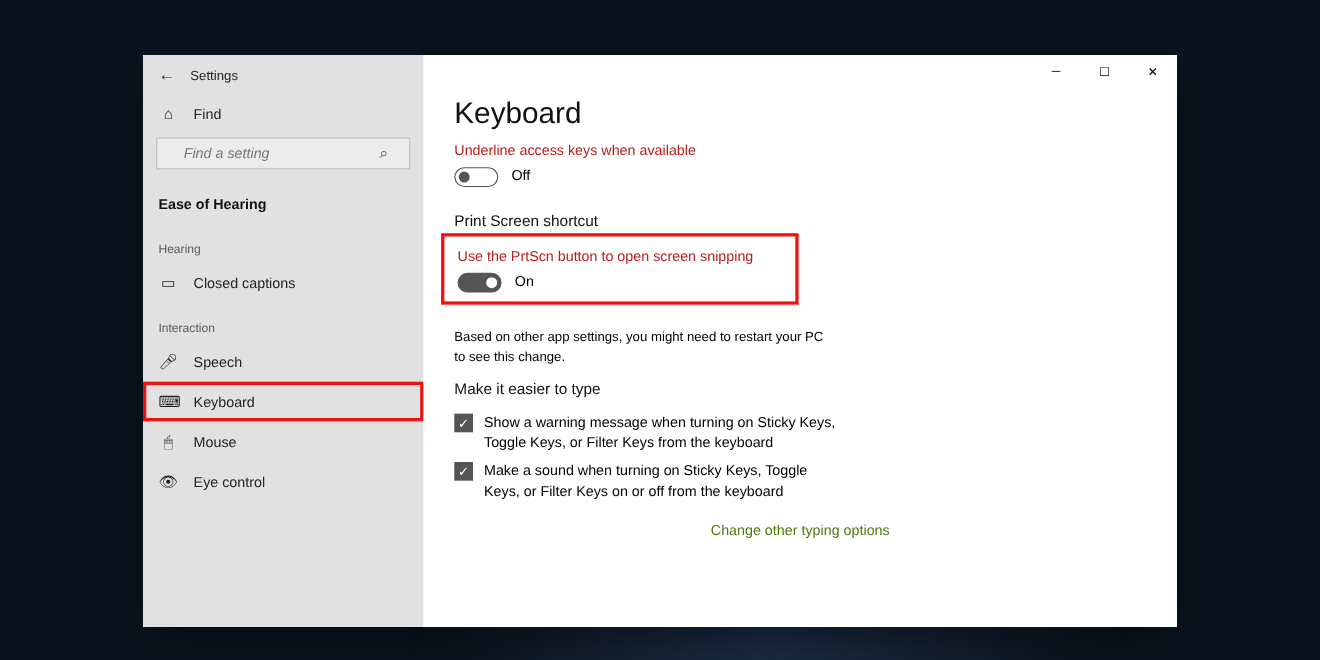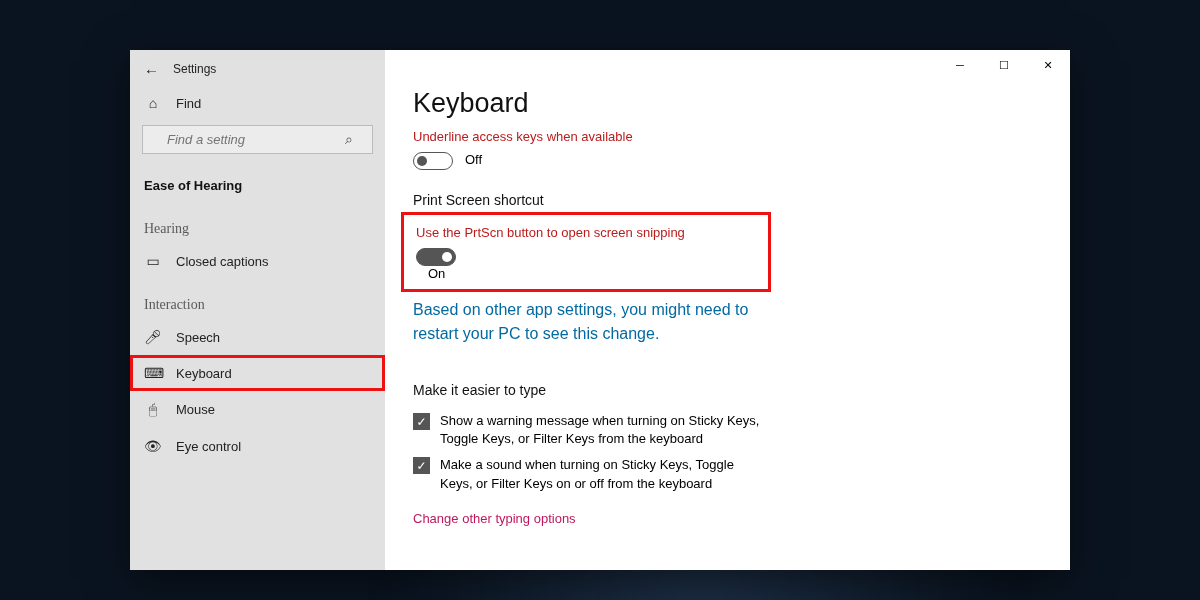--- a/index.html
+++ b/index.html
@@ -83,23 +83,22 @@
     background: transparent;
     font-size: 13px;
     font-style: italic;
     color: #6a6a6a;
     flex: 1;
     outline: none;
   }
   .search-wrap .sicon { font-size: 14px; color: #555; }
   .group-title {
     padding: 18px 14px 6px 14px;
-    font-size: 14px;
+    font-size: 11px;
     color: #5a5a5a;
-    font-family: Liberation Serif, serif;
   }
   .cat-title {
     padding: 20px 14px 10px 14px;
     font-size: 13px;
     font-weight: 600;
     color: #111;
   }
   .highlight-red {
     outline: 3px solid #e11;
     outline-offset: -3px;
@@ -163,31 +162,31 @@
   }
   .section-heading {
     font-size: 14px;
     font-weight: 400;
     color: #111;
     margin: 10px 0 14px 0;
   }
   .red-box {
     border: 3px solid #e11;
     padding: 10px 12px 8px 12px;
-    margin: -10px -12px 6px -12px;
-    width: 370px;
+    margin: -10px -12px 20px -12px;
+    width: 325px;
   }
   .red-box .setting-label { margin-bottom: 8px; }
   .red-box .toggle-row { margin-bottom: 0; }
   .hint {
-    font-size: 16px;
-    color: #0369a1;
+    font-size: 12px;
+    color: #000000;
     max-width: 340px;
     line-height: 1.5;
-    margin-bottom: 36px;
+    margin-bottom: 12px;
   }
   .check-row {
     display: flex;
     align-items: flex-start;
     margin-bottom: 8px;
     max-width: 350px;
   }
   .chk {
     width: 17px; height: 17px;
     background: #555;
@@ -200,23 +199,24 @@
     font-size: 12px;
     margin-top: 1px;
     cursor: pointer;
   }
   .check-row span {
     font-size: 13px;
     line-height: 1.4;
   }
   .link {
     font-size: 13px;
-    color: #be185d;
+    color: #4d7c0f;
     margin-top: 18px;
     cursor: pointer;
+    text-align: center;
   }
 </style>
 </head>
 <body>
 
 <div class="bg-glow"></div>
 
 <div class="window">
 
   <div class="winctrls">
@@ -274,21 +274,21 @@
     <div class="setting-label">Underline access keys when available</div>
     <div class="toggle-row">
       <div class="toggle off"></div>
       <span class="toggle-text">Off</span>
     </div>
 
     <div class="section-heading">Print Screen shortcut</div>
 
     <div class="red-box">
       <div class="setting-label">Use the PrtScn button to open screen snipping</div>
-      <div class="toggle-row" style="margin-bottom:0;flex-direction:column;">
+      <div class="toggle-row" style="margin-bottom:0;">
         <div class="toggle on"></div>
         <span class="toggle-text">On</span>
       </div>
     </div>
 
     <div class="hint">Based on other app settings, you might need to restart your PC to see this change.</div>
 
     <div class="section-heading">Make it easier to type</div>
 
     <div class="check-row">

